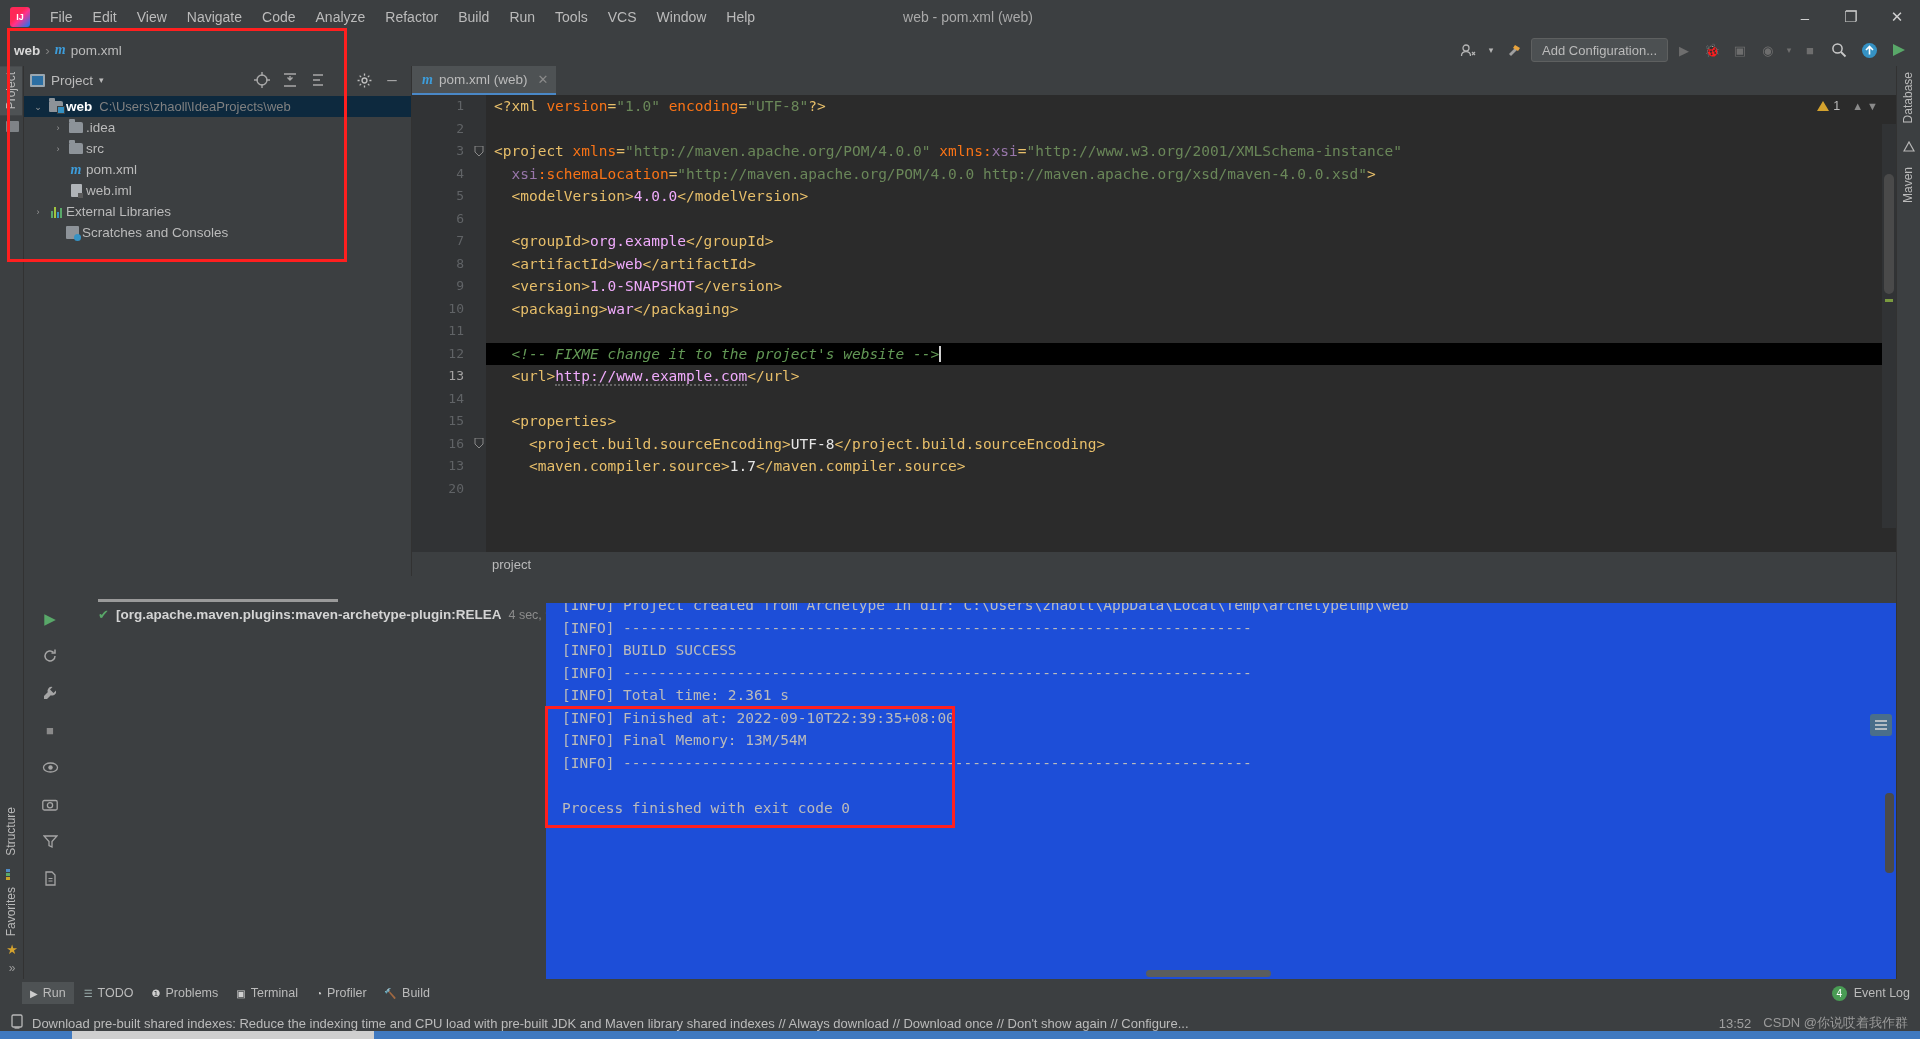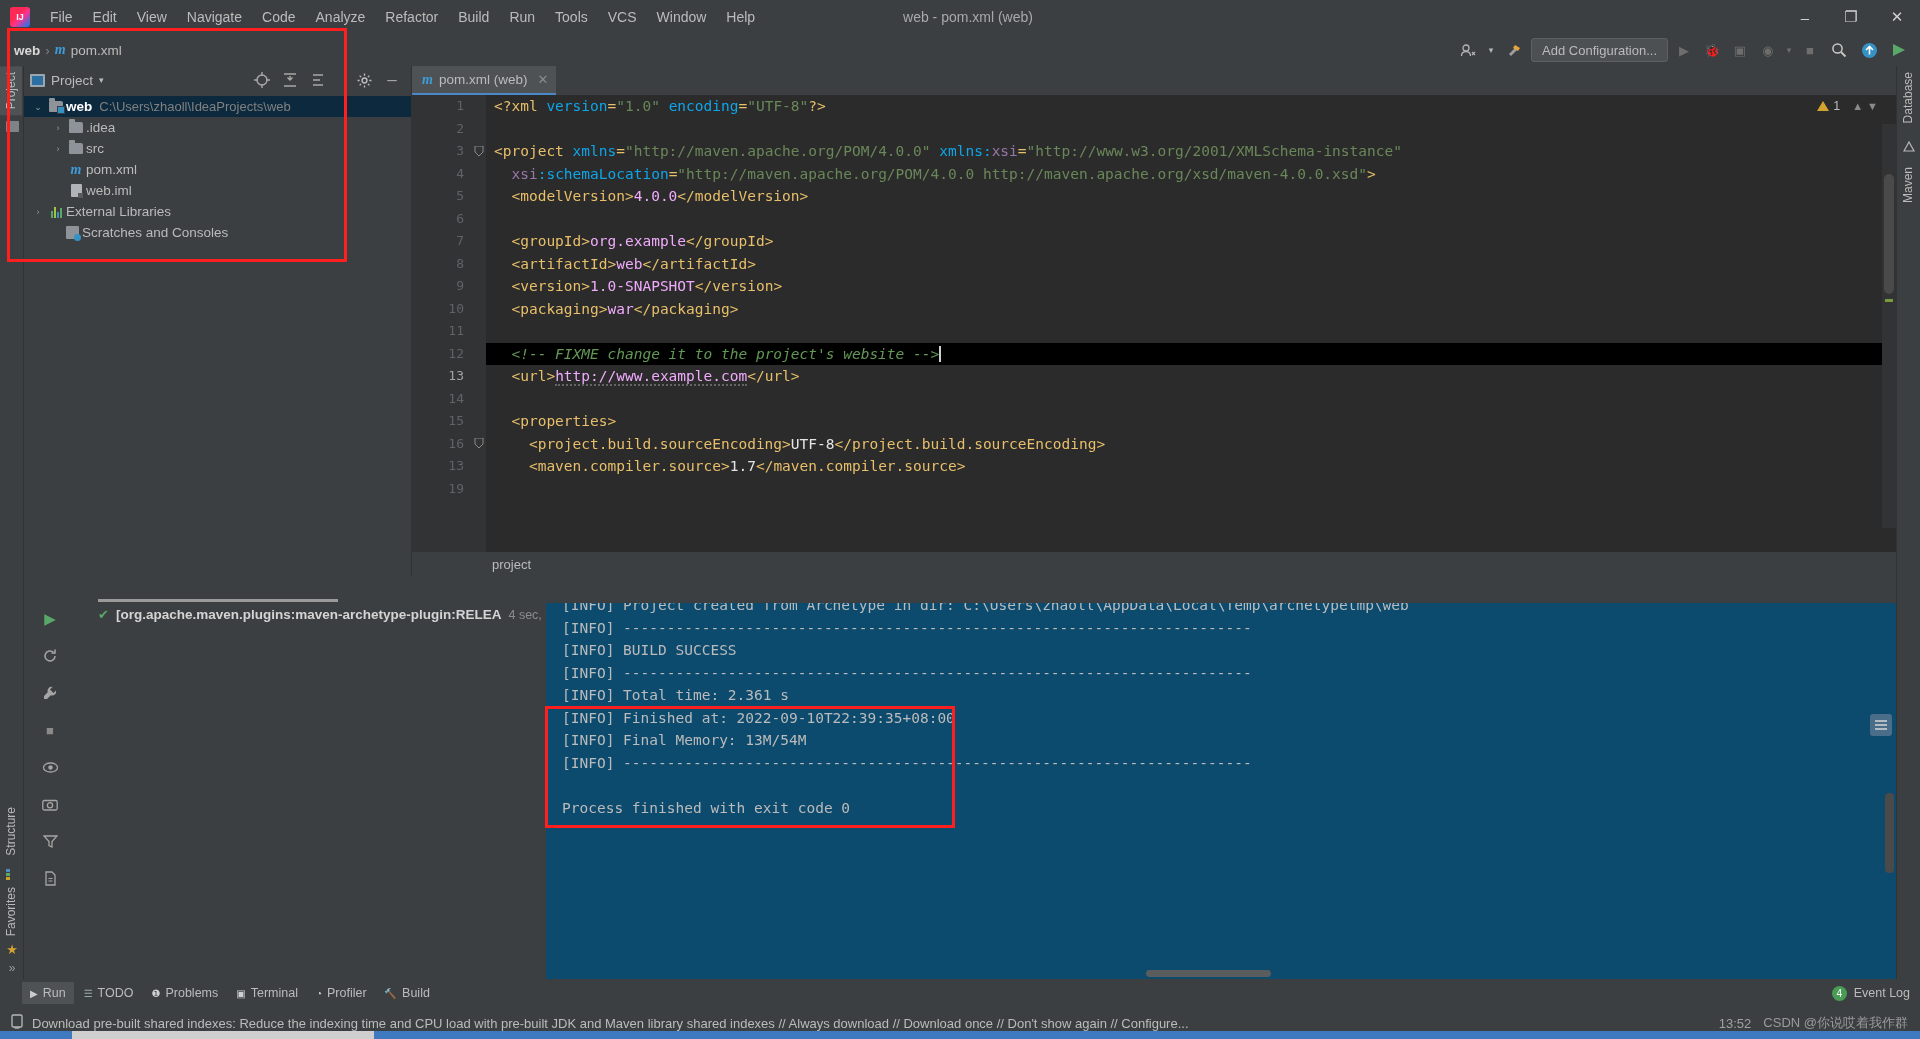--- a/index.html
+++ b/index.html
@@ -125,21 +125,21 @@
   .gutter .gcell { height:22.5px; line-height:22.5px; text-align:right; padding-right:8px;
                    color:#606366; font-size:13px; }
   .gutter .gcell.cur { color:#a4a3a3; }
   .foldcol { position:absolute; left:60px; top:0; bottom:0; width:14px; background:#313335; }
   .fold { position:absolute; left:2px; width:10px; height:10px; }
   .fold svg{display:block;}
   .codelines { position:absolute; left:74px; top:0; right:0; bottom:0; }
   .cline { height:22.5px; line-height:22.5px; white-space:pre; color:#a9b7c6; padding-left:8px; }
   .cline.cur { background:#000000; }
   .tag { color:#e8bf6a; }
-  .attr { color:#0ea5e9; }
+  .attr { color:#f97316; }
   .attrns { color:#9876aa; }
   .str { color:#6a8759; }
   .txt { color:#f0abfc; }
   .num { color:#e5e5e5; }
   .cmt { color:#629755; font-style:italic; }
   .squiggle { border-bottom:2px dotted #bbb6; }
   .caret-bar { display:inline-block; width:1.5px; height:16px; background:#cfcfcf; vertical-align:-3px;}
   .editor-right {
     position:absolute; right:0; top:29px; bottom:24px; width:14px; background:#313335;
   }
@@ -166,21 +166,21 @@
   .runbody { position:absolute; left:0; right:0; top:27px; bottom:0; display:flex; }
   .runtoolbar { width:52px; background:#3c3f41; padding-top:6px; display:flex; flex-direction:column; align-items:center; gap:17px;}
   .rt-ic { width:20px; height:20px; display:flex; align-items:center; justify-content:center; color:#a5a5a5; font-size:14px;}
   .runtree { width:470px; background:#3c3f41; padding-top:4px; position:relative;}
   .runtree-row { display:flex; align-items:center; gap:7px; padding-left:22px; color:#d4d4d4; font-size:13.5px; white-space:nowrap;}
   .runtree-row .ok { color:#59a869; font-size:13px; }
   .runtree-row b { font-weight:bold; }
   .runtree-row .dur { color:#8c8c8c; font-weight:normal; font-size:12.5px;}
   .runtree-progress{ position:absolute; top:-4px; left:22px; width:240px; height:3px; background:#9a9a9a;}
   .console {
-    flex:1; background:#0c4a6e; position:relative; overflow:hidden;
+    flex:1; background:#1d4ed8; position:relative; overflow:hidden;
     font-family:"DejaVu Sans Mono", monospace; font-size:14.5px; color:#bbbbbb;
   }
   .conline { height:22.5px; line-height:22.5px; white-space:pre; padding-left:16px;}
   .console-scroll{position:absolute; right:2px; top:190px; width:9px; height:80px; background:#4a4a4a;border-radius:4px;}
   .hbar { position:absolute; left:600px; bottom:2px; width:125px; height:7px; background:#5a5d5e; border-radius:4px;}
 
   
   .bottomstrip {
     position:absolute; left:0; right:0; top:979px; height:28px; background:#3c3f41;
     display:flex; align-items:center; gap:2px; padding-left:22px;
@@ -443,21 +443,21 @@
         <div class="gcell">8</div>
         <div class="gcell">9</div>
         <div class="gcell">10</div>
         <div class="gcell">11</div>
         <div class="gcell">12</div>
         <div class="gcell cur">13</div>
         <div class="gcell">14</div>
         <div class="gcell">15</div>
         <div class="gcell">16</div>
         <div class="gcell">13</div>
-        <div class="gcell">19</div>
+        <div class="gcell">20</div>
       </div>
 
       <div class="foldcol">
         <div class="fold" style="top:51px;">
           <svg width="10" height="11" viewBox="0 0 10 11">
               <path d="M1 0h8v6L5 10 1 6z" fill="none" stroke="#8a8a8a" stroke-width="1"></path>
             </svg>
         </div>
         <div class="fold" style="top:343px;">
           <svg width="10" height="11" viewBox="0 0 10 11">

